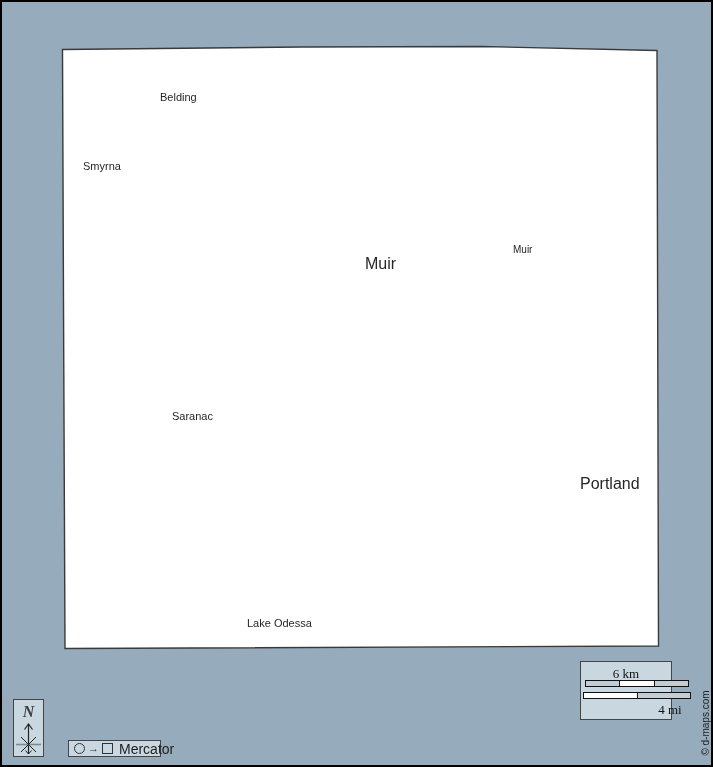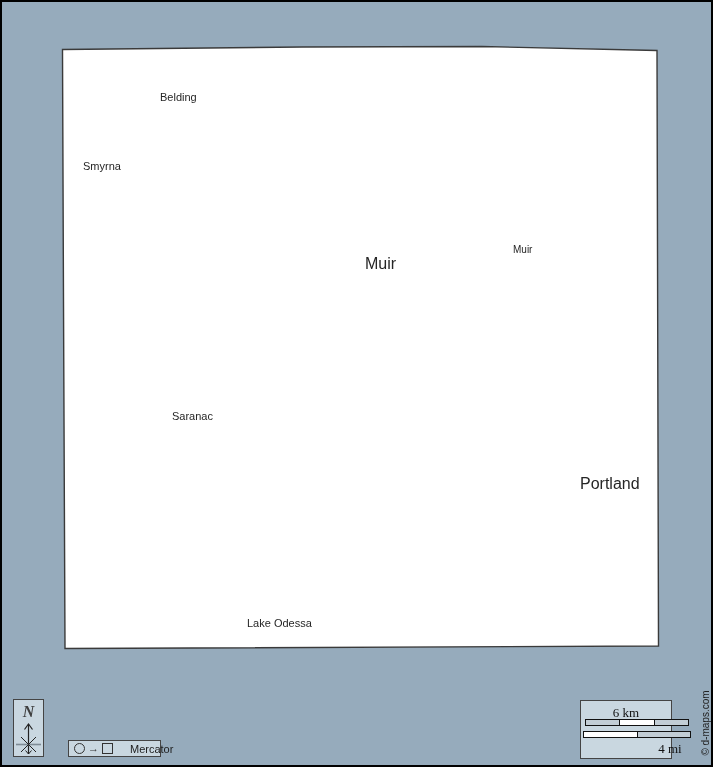--- a/index.html
+++ b/index.html
@@ -29,24 +29,24 @@
   }
   
   .proj-box{
     position:absolute;left:66px;top:738px;width:93px;height:17px;
     box-sizing:border-box;background:var(--panel);border:1px solid var(--border);
     display:flex;align-items:center;gap:3px;padding:0 0 0 5px;
   }
   .proj-circle{width:9px;height:9px;border:1px solid #333;border-radius:50%;flex:none;}
   .proj-square{width:9px;height:9px;border:1px solid #333;flex:none;}
   .proj-arrow{font-size:11px;line-height:1;color:#333;margin-top:-1px;}
-  .proj-label{font-size:11px;color:#1d1d1d;margin-left:14px;}
+  .proj-label{font-size:14px;color:#1d1d1d;margin-left:3px;}
   
   .scale-box{
-    position:absolute;left:578px;top:698px;width:92px;height:59px;
+    position:absolute;left:578px;top:659px;width:92px;height:59px;
     box-sizing:border-box;background:var(--panel);border:1px solid var(--border);
   }
   .scale-label{
     position:absolute;left:0;width:100%;text-align:center;
     font-family:"Liberation Serif",serif;font-size:13px;line-height:1;color:#111;
   }
   .scale-label.km{top:5px;}
   .scale-label.mi{top:41px;padding-left:44px;}
   .bar{
     position:absolute;display:flex;height:5px;border:1px solid #111;

